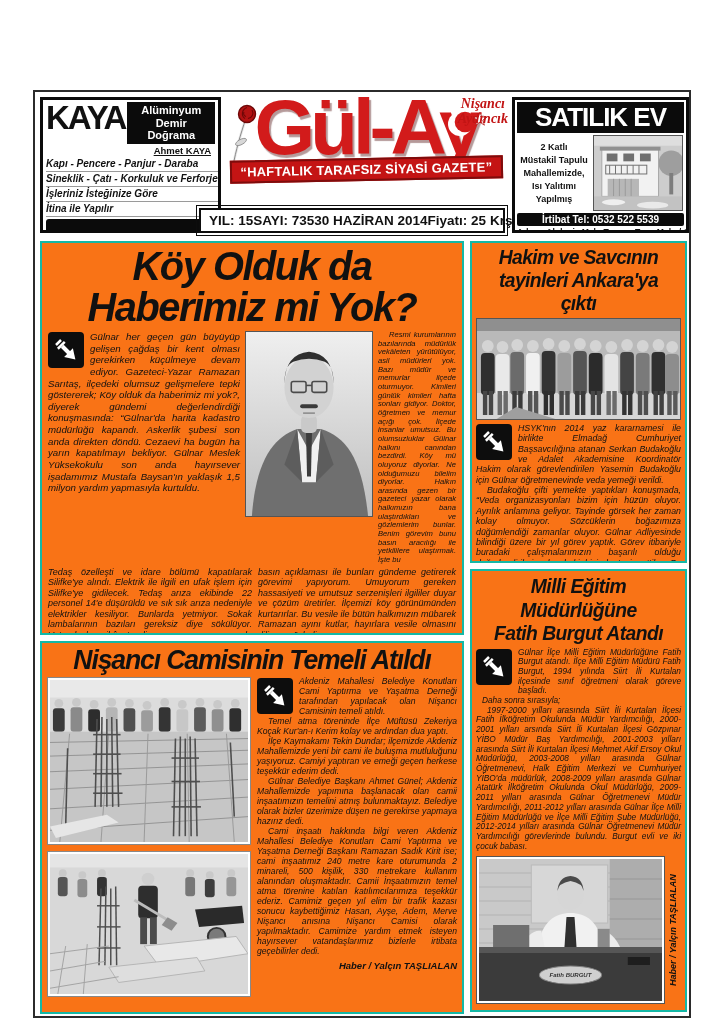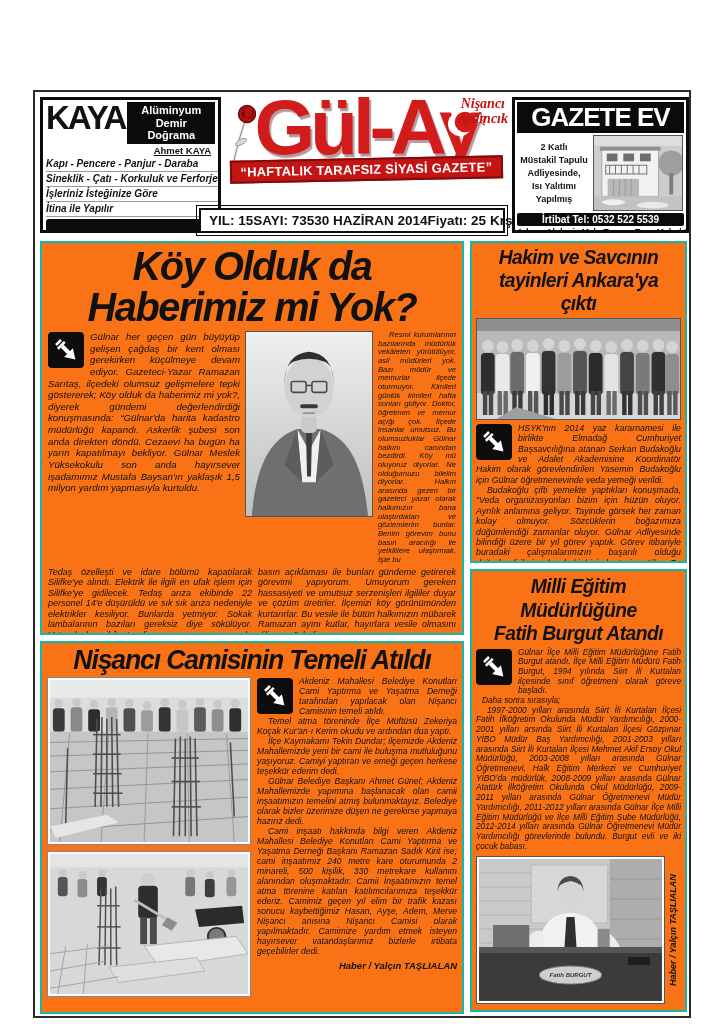--- a/index.html
+++ b/index.html
@@ -172,26 +172,26 @@
   </header>
 
   <div class="dateline">
     <span>YIL: 15</span>
     <span>SAYI: 735</span>
     <span>30 HAZİRAN 2014</span>
     <span>Fiyatı: 25 Krş</span>
   </div>
 
   <aside class="ad satilik">
-    <div class="satilik-title">GAZETE EV</div>
+    <div class="satilik-title">SATILIK EV</div>
     <div class="satilik-mid">
       <div class="satilik-feats">
         <div>2 Katlı</div>
         <div>Müstakil Tapulu</div>
-        <div>Adliyesinde,</div>
+        <div>Mahallemizde,</div>
         <div>Isı Yalıtımı</div>
         <div>Yapılmış</div>
       </div>
       <div class="satilik-house">
         <svg class="ph-svg" viewBox="0 0 90 76" preserveAspectRatio="none">
           <rect width="90" height="76" fill="#cdcdcd"></rect>
           <rect width="90" height="10" fill="#dedede"></rect>
           <circle cx="79" cy="28" r="13" fill="#9e9e9e"></circle>
           <rect x="77" y="38" width="4" height="22" fill="#7d7d7d"></rect>
           <rect x="8" y="14" width="58" height="48" fill="#f2f2f2" stroke="#a8a8a8"></rect>
@@ -531,21 +531,21 @@
       <div class="cami-text jtext">
         <span class="arrow-box">
           <svg viewBox="0 0 24 24">
             <path d="M4,8 L8,4" stroke="#fff" stroke-width="2" fill="none"></path>
             <path d="M5.5,11 L11,5.5" stroke="#fff" stroke-width="2" fill="none"></path>
             <path d="M9,9 L16,16" stroke="#fff" stroke-width="3.2" fill="none"></path>
             <polygon points="19.5,19.5 10.5,17.5 17.5,10.5" fill="#fff"></polygon>
           </svg>
         </span>
         <span>Akdeniz Mahallesi Belediye Konutları Cami Yaptırma ve Yaşatma Derneği tarafından yapılacak olan Nişancı Camisinin temeli atıldı.</span>
-        <p class="ind">Temel atma töreninde İlçe Müftüsü Zekeriya Koçak Kur'an-ı Kerim okudu ve ardından dua yaptı.</p>
+        <p class="ind">Temel atma töreninde İlçe Müftüsü Zekeriya Koçak Kur'an-ı Kerim kolay ve ardından dua yaptı.</p>
         <p class="ind">İlçe Kaymakamı Tekin Dundar; ilçemizde Akdeniz Mahallemizde yeni bir cami ile buluşma mutluluğunu yaşıyoruz. Camiyi yaptıran ve emeği geçen herkese teşekkür ederim dedi.</p>
         <p class="ind">Gülnar Belediye Başkanı Ahmet Günel; Akdeniz Mahallemizde yapımına başlanacak olan camii inşaatımızın temelini atmış bulunmaktayız. Belediye olarak bizler üzerimize düşen ne gerekirse yapmaya hazırız dedi.</p>
         <p class="ind">Cami inşaatı hakkında bilgi veren Akdeniz Mahallesi Belediye Konutları Cami Yaptırma ve Yaşatma Derneği Başkanı Ramazan Sadık Kirit ise; cami inşaatımız 240 metre kare oturumunda 2 minareli, 500 kişilik, 330 metrekare kullanım alanından oluşmaktadır. Camii İnşaatımızın temel atma törenine katılan katılımcılarımıza teşekkür ederiz. Camimiz geçen yıl elim bir trafik kazası sonucu kaybettiğimiz Hasan, Ayşe, Adem, Merve Nişancı anısına Nişancı Camisi olarak yapılmaktadır. Camimize yardım etmek isteyen hayırsever vatandaşlarımız bizlerle irtibata geçebilirler dedi.</p>
         <div class="byline">Haber / Yalçın TAŞLIALAN</div>
       </div>
     </div>
   </article>
 </div>
 
 </body></html>

